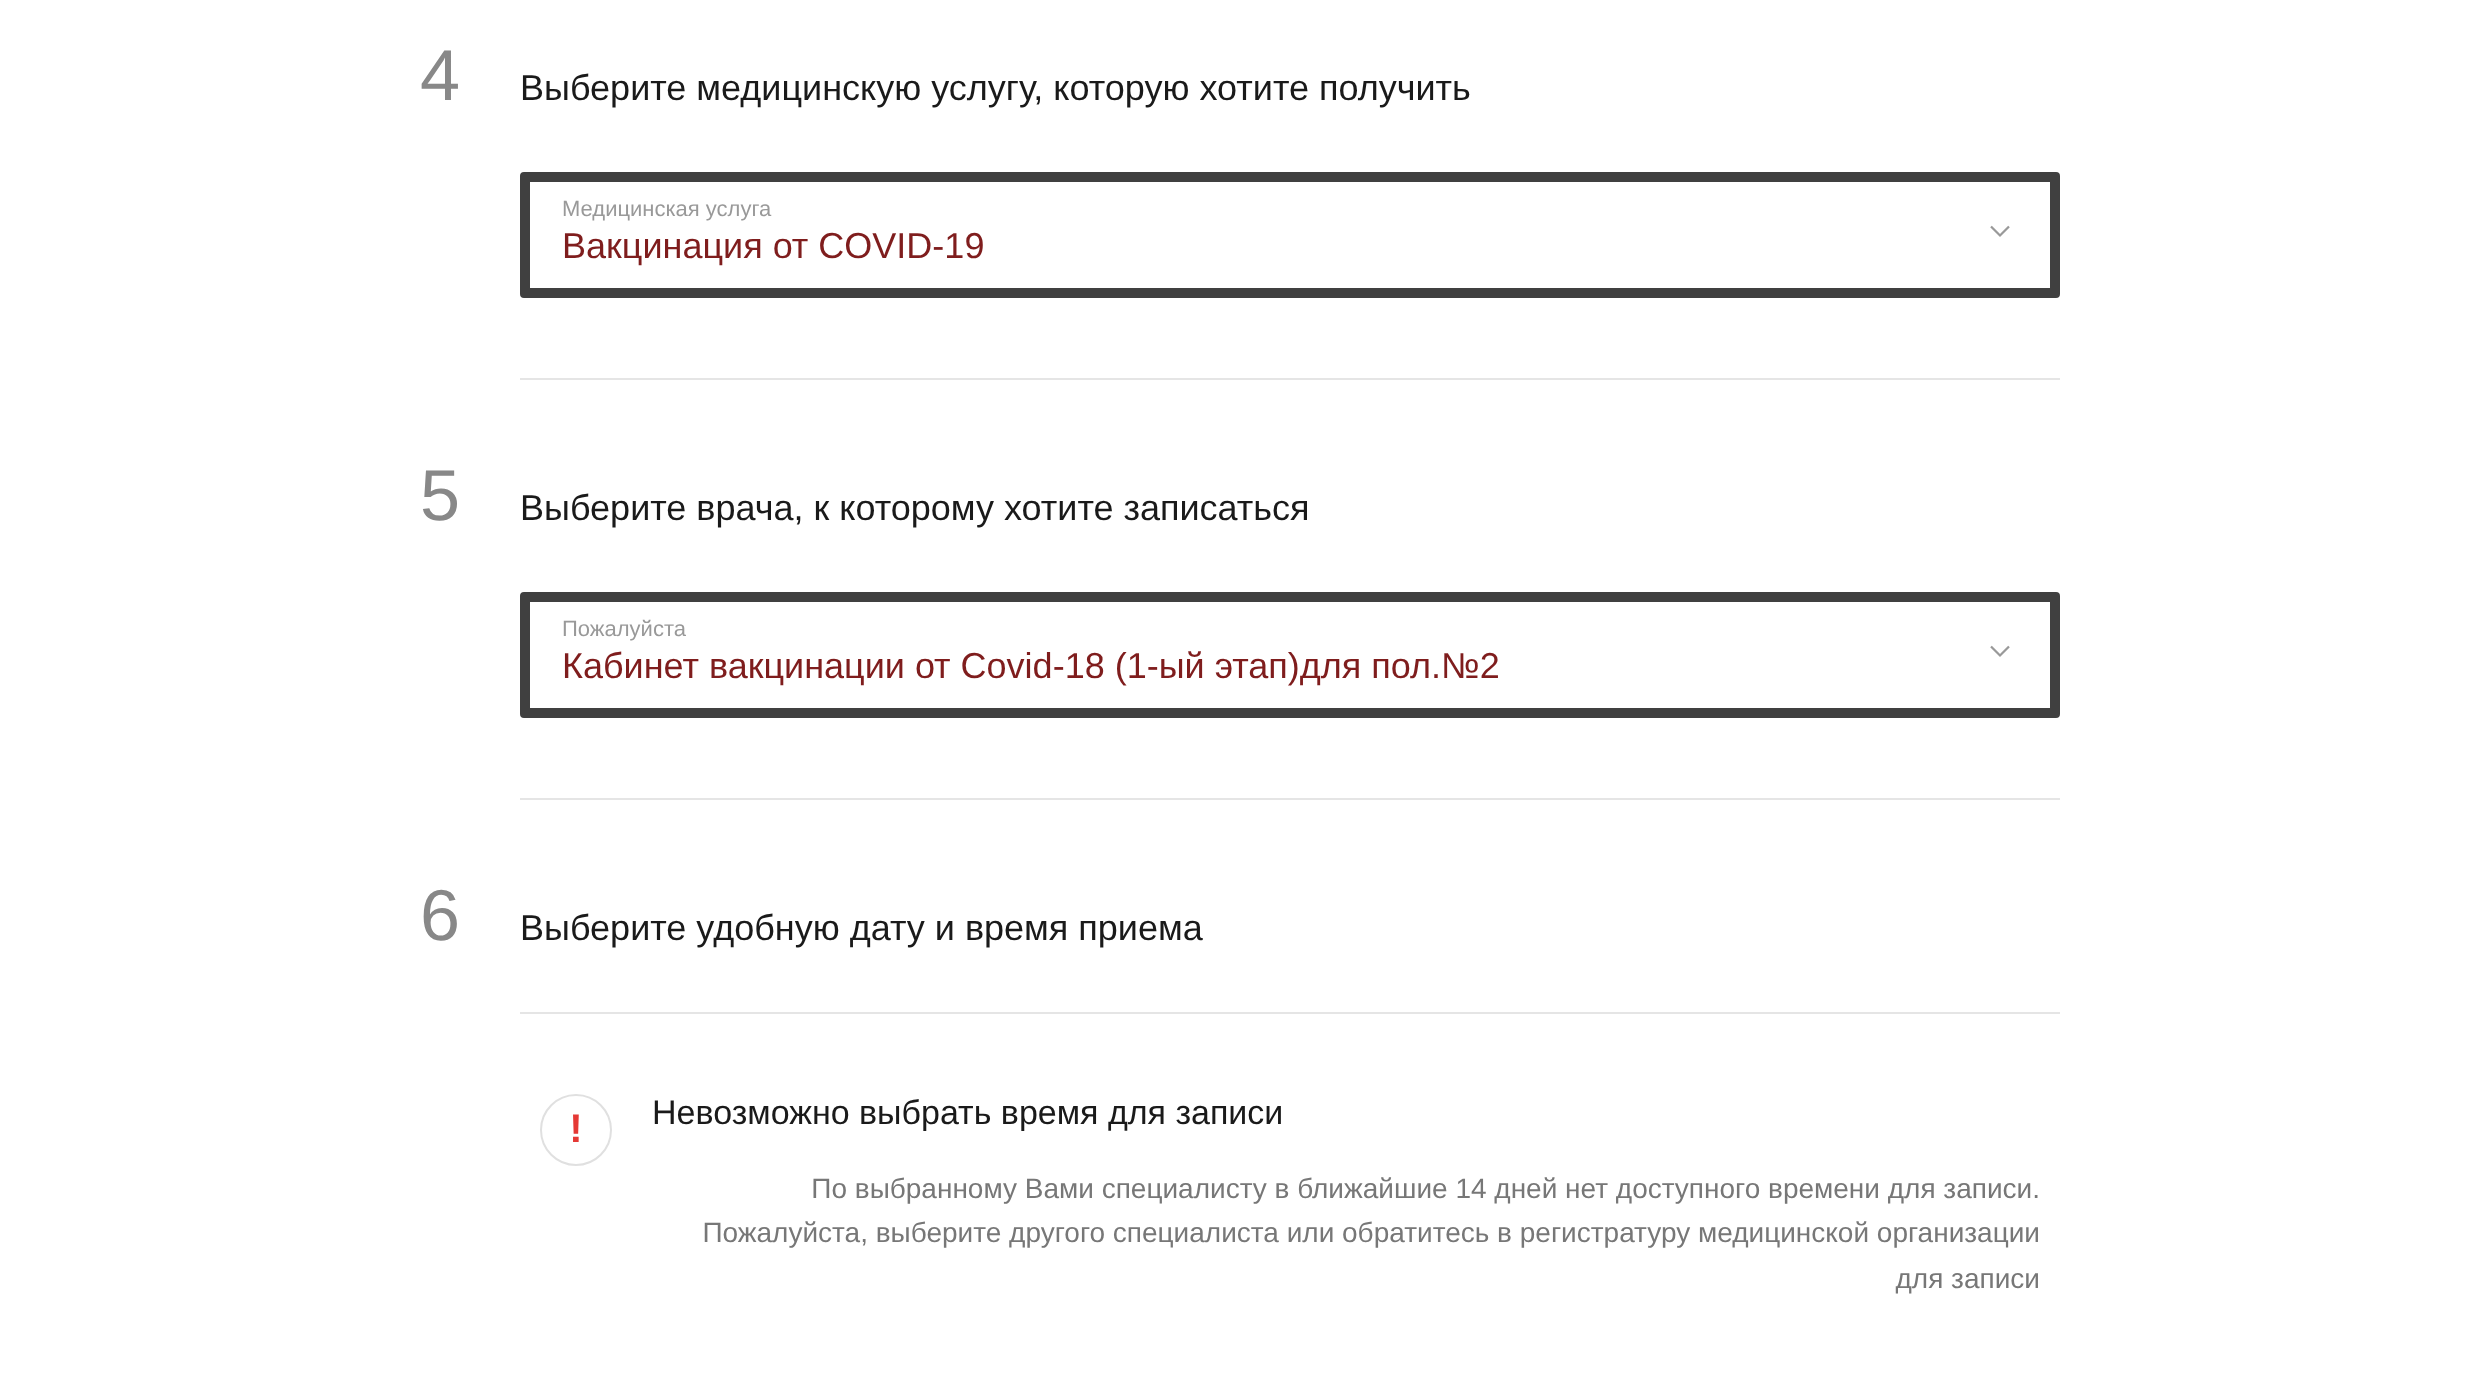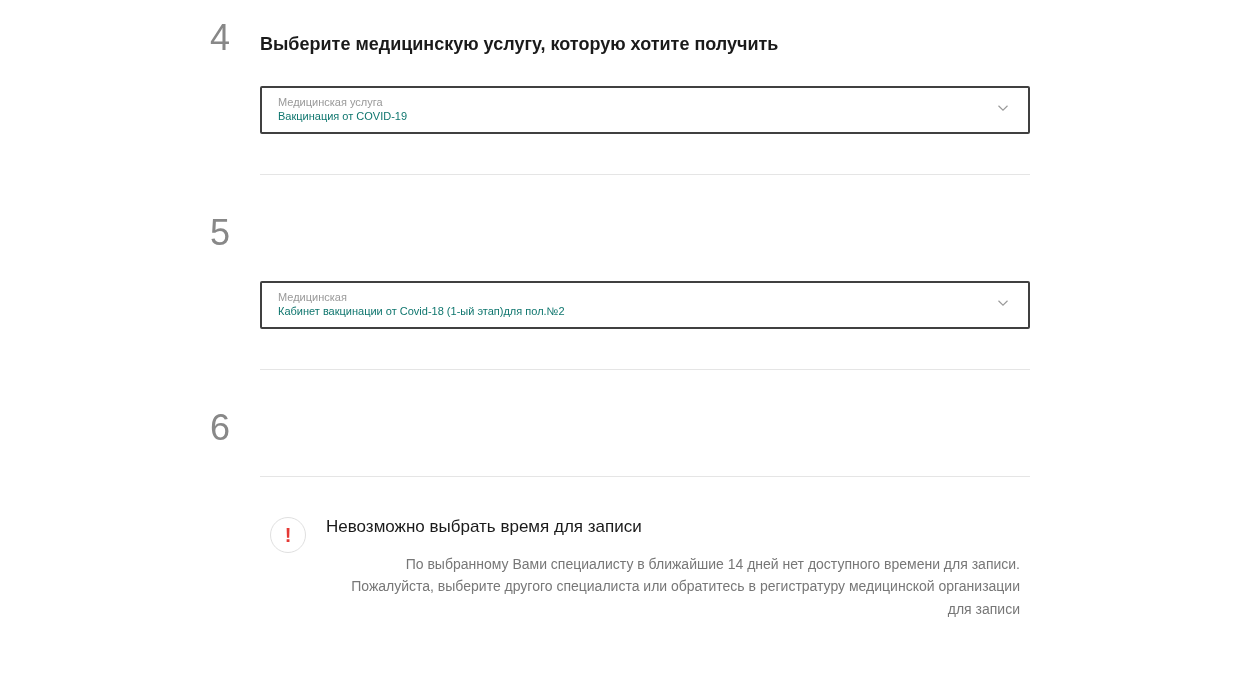--- a/index.html
+++ b/index.html
@@ -29,42 +29,42 @@
     }
     .step-number {
       font-size: 36px;
       font-weight: 300;
       color: #888;
       line-height: 1;
       min-width: 30px;
     }
     .step-title {
       font-size: 18px;
-      font-weight: 700;
+      font-weight: 400;
       color: #1a1a1a;
     }
     .step-content {
       margin-left: 50px;
     }
     .select-field {
       position: relative;
-      border: 2px solid #404040;
+      border: 5px solid #404040;
       border-radius: 2px;
       padding: 8px 40px 10px 16px;
       cursor: pointer;
       background: #fff;
     }
     .select-label {
       font-size: 11px;
       color: #999;
       margin-bottom: 2px;
     }
     .select-value {
-      font-size: 11px;
-      color: #0f766e;
+      font-size: 18px;
+      color: #7f1d1d;
     }
     .chevron {
       position: absolute;
       right: 16px;
       top: 50%;
       transform: translateY(-50%);
     }
     .chevron svg {
       width: 18px;
       height: 18px;
@@ -140,39 +140,41 @@
         </span>
       </div>
     </div>
   </div>
 
   <hr class="divider">
 
   <div class="step" style="margin-top:40px;">
     <div class="step-header">
       <div class="step-number">5</div>
+      <div class="step-title">Выберите врача, к которому хотите записаться</div>
     </div>
     <div class="step-content">
       <div class="select-field">
-        <div class="select-label">Медицинская</div>
+        <div class="select-label">Пожалуйста</div>
         <div class="select-value">Кабинет вакцинации от Covid-18 (1-ый этап)для пол.№2</div>
         <span class="chevron">
           <svg viewBox="0 0 24 24">
               <polyline points="6 9 12 15 18 9"></polyline>
             </svg>
         </span>
       </div>
     </div>
   </div>
 
   <hr class="divider">
 
   <div class="step" style="margin-top:40px;">
     <div class="step-header">
       <div class="step-number">6</div>
+      <div class="step-title">Выберите удобную дату и время приема</div>
     </div>
     <div class="step-content-alt">
       <div class="alert-box">
         <div class="alert-icon-wrap">
           <span class="alert-icon">!</span>
         </div>
         <div class="alert-content">
           <div class="alert-title">Невозможно выбрать время для записи</div>
           <div class="alert-text">По выбранному Вами специалисту в ближайшие 14 дней нет доступного времени для записи. Пожалуйста, выберите другого специалиста или обратитесь в регистратуру медицинской организации для записи</div>
         </div>

